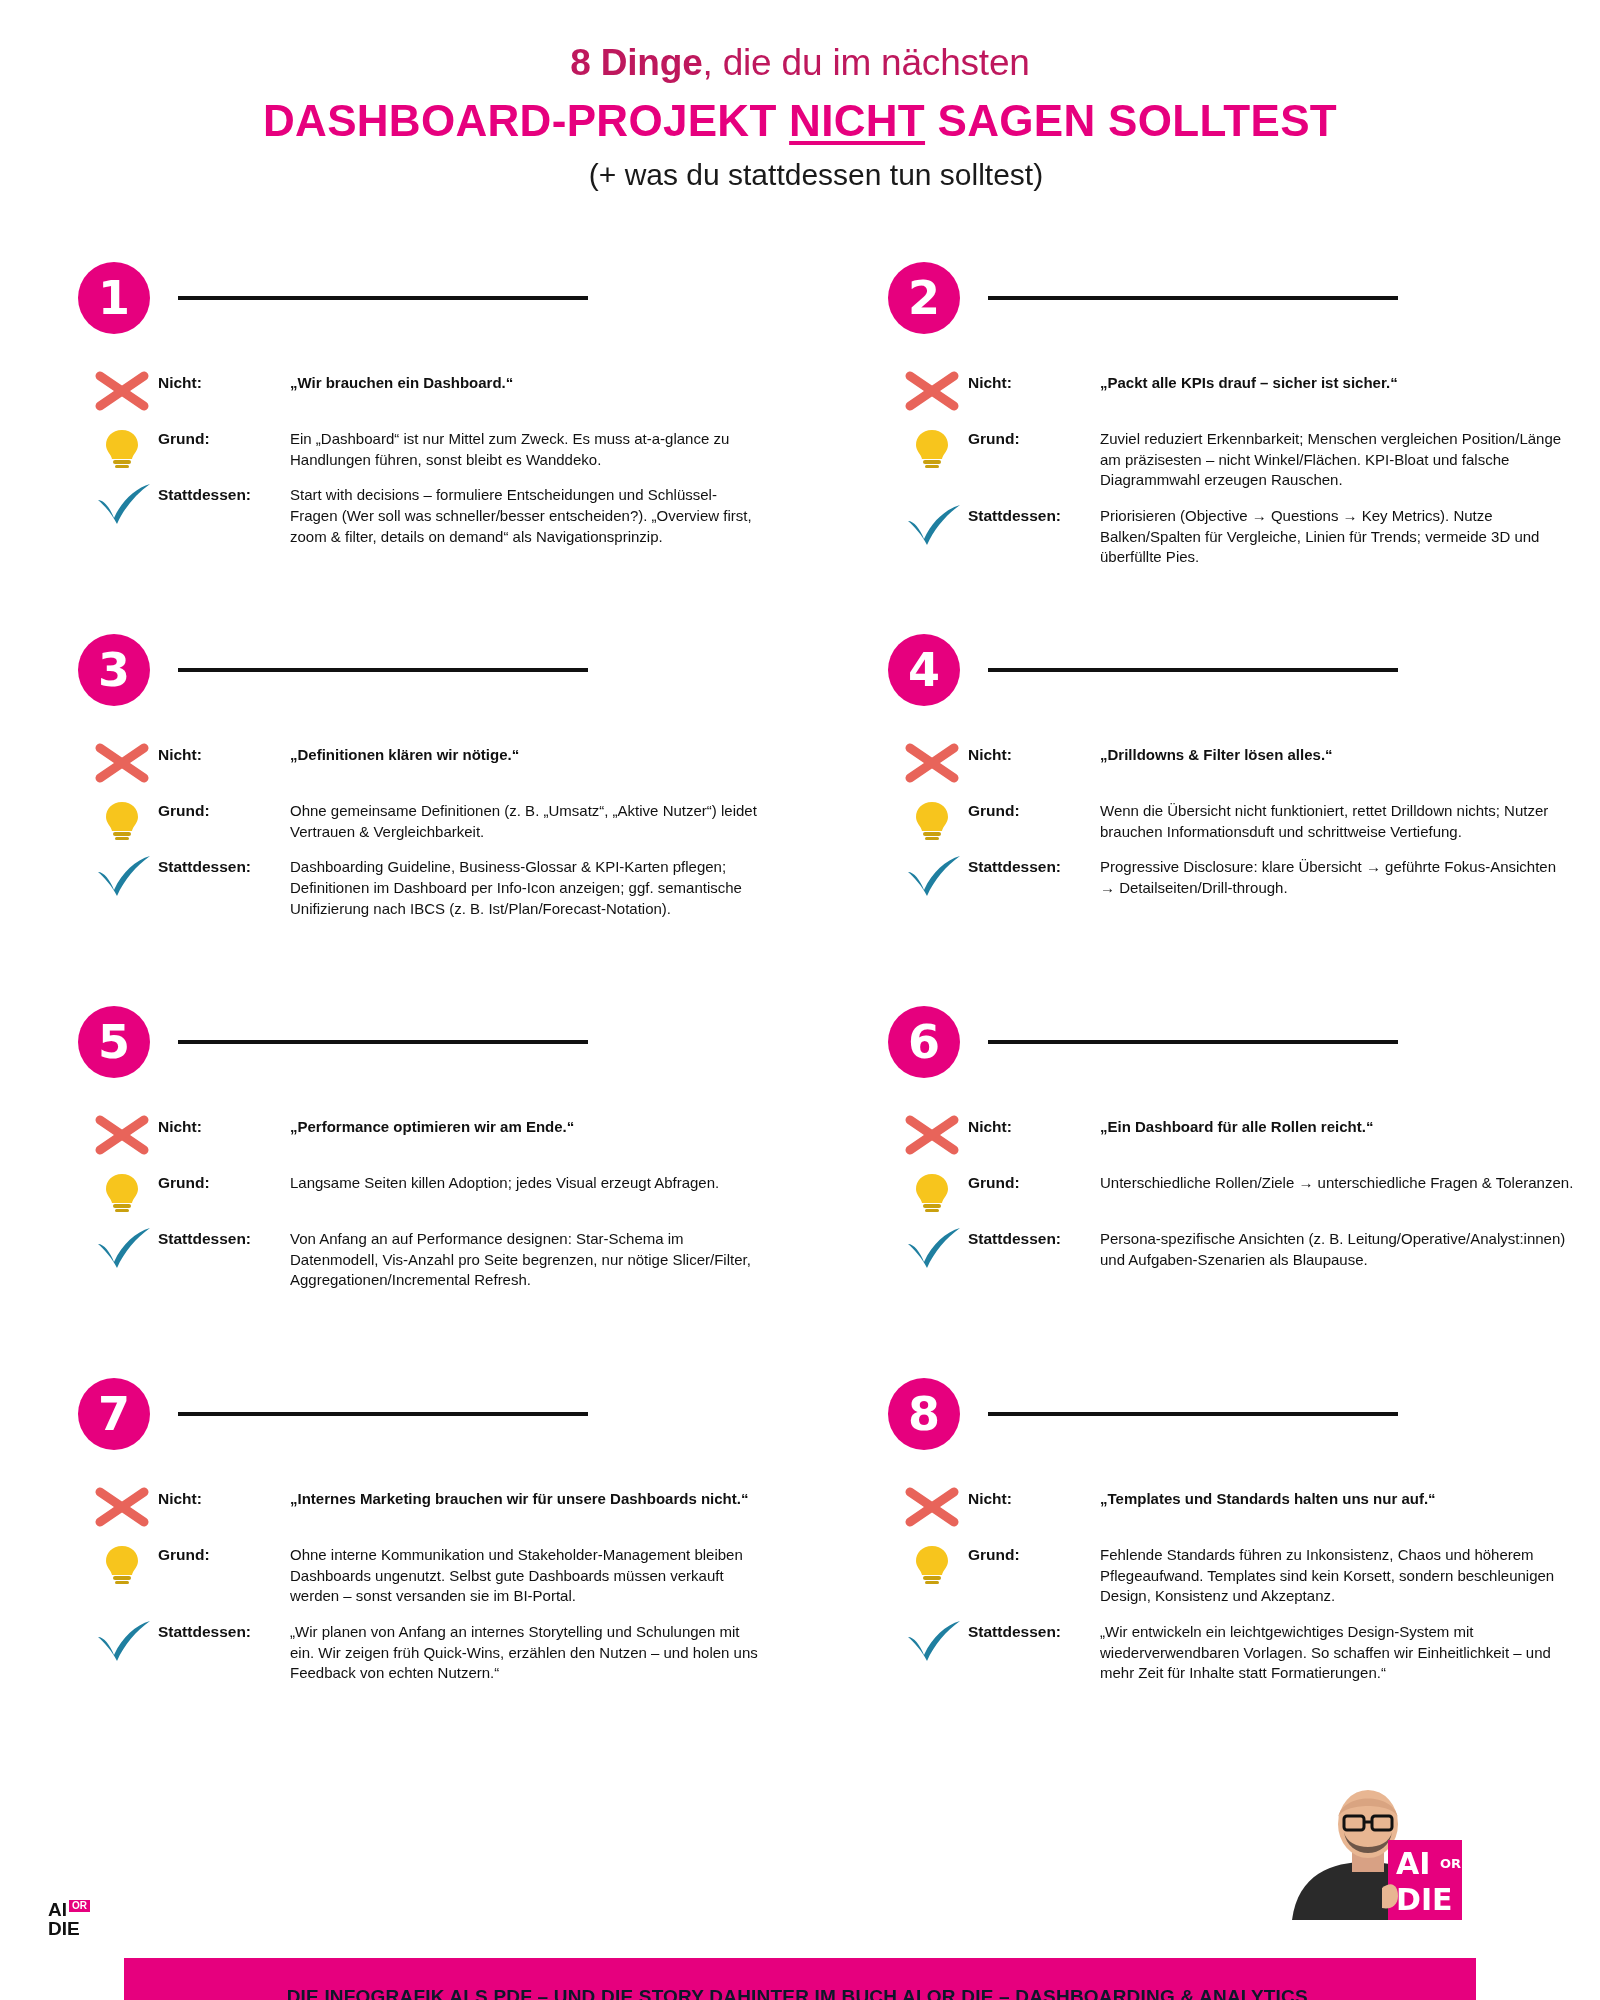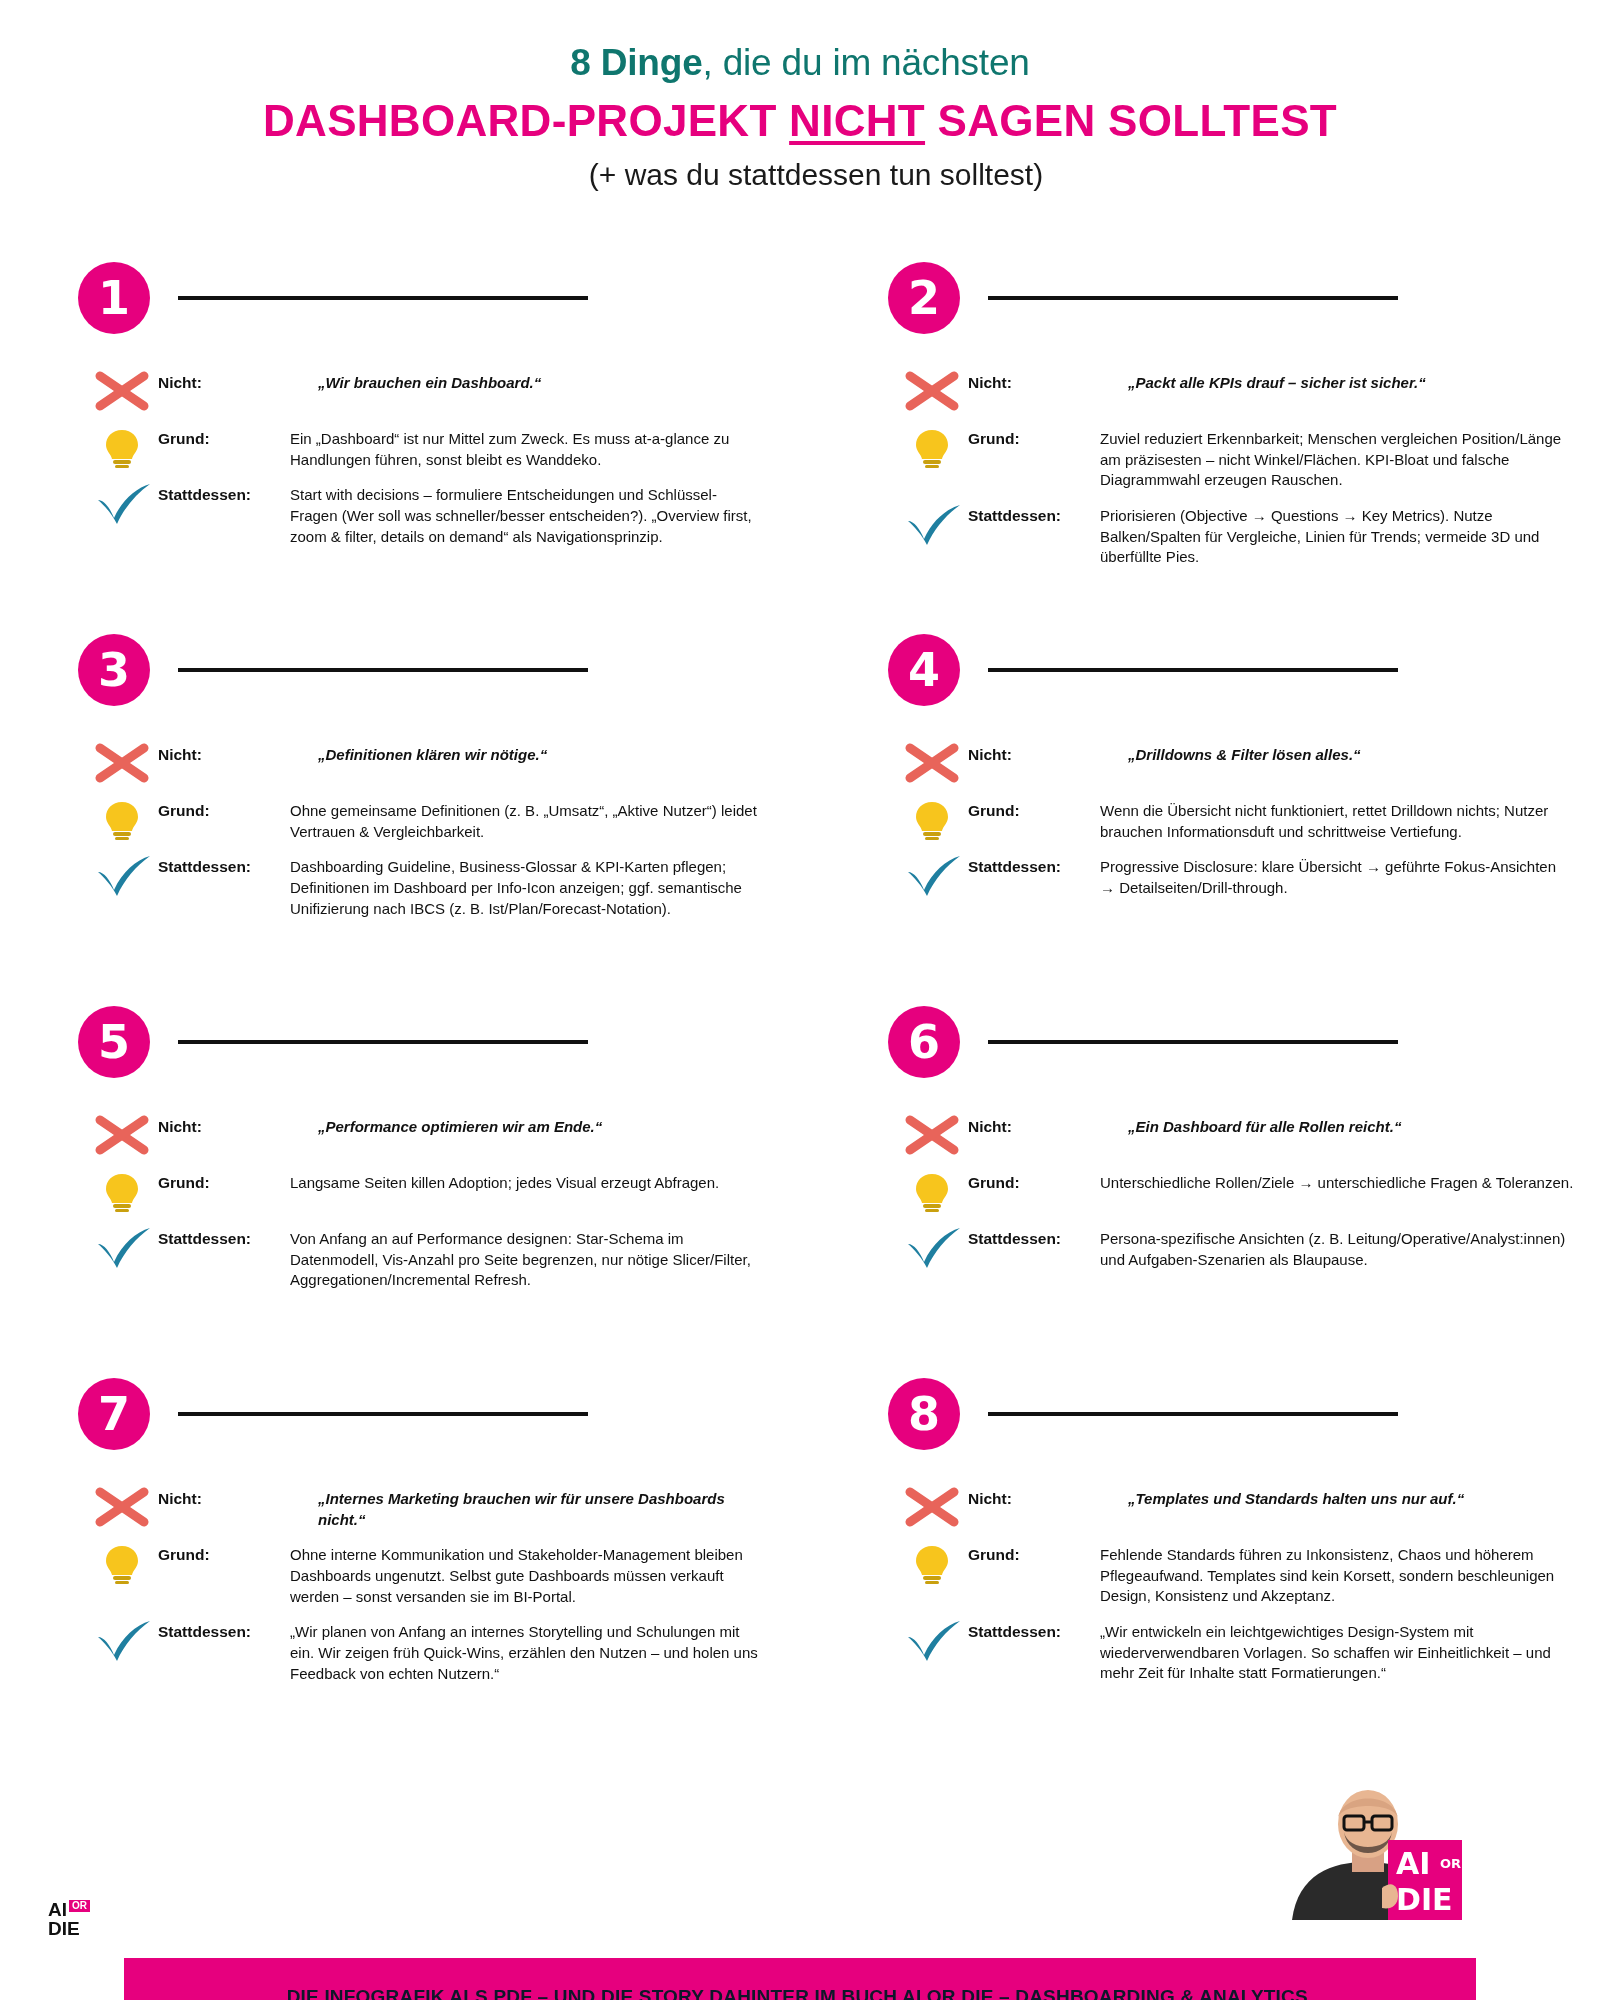--- a/index.html
+++ b/index.html
@@ -5,21 +5,21 @@
   html,body{margin:0;padding:0;}
   body{
     width:1600px;height:2000px;
     background:#ffffff;
     font-family:"Liberation Sans", sans-serif;
     color:#111;
     position:relative;
     overflow:hidden;
   }
   .header{ text-align:center; padding-top:42px; }
-  .h-line1{ font-size:37px; font-weight:400; color:#0f766e; letter-spacing:-0.2px;}
+  .h-line1{ font-size:37px; font-weight:400; color:#be185d; letter-spacing:-0.2px;}
   .h-line1 b{ font-weight:bold; }
   .h-line2{ font-size:44px; font-weight:bold; color:#e6007e; letter-spacing:0.3px; margin-top:12px;}
   .h-line2 .u{ text-decoration:underline; text-underline-offset:5px; text-decoration-thickness:4px;}
   .h-line3{ font-size:30px; font-weight:400; color:#1a1a1a; margin-top:12px;margin-left:32px;}
 
   .grid{
     position:absolute; top:262px; left:0; width:1600px;
     display:grid; grid-template-columns:790px 790px; column-gap:20px; row-gap:0px;
     padding-left:0px;
   }
@@ -34,21 +34,21 @@
     font-size:46px;font-weight:bold; line-height:1;
     font-family:"DejaVu Sans", sans-serif;
   }
   .rule{ height:4px;background:#111; width:410px; margin-left:28px; }
 
   .rows{ margin-top:34px; padding-left:92px; }
   .row{ display:flex; align-items:flex-start; margin-bottom:10px; }
   .ico{ width:66px; flex:0 0 66px; height:46px; position:relative; }
   .lbl{ flex:0 0 132px; font-size:15.5px; font-weight:bold; color:#111; padding-top:6px;}
   .txt{ flex:1; font-size:15px; line-height:1.38; color:#111; padding-top:5px; padding-right:26px;}
-  .txt.quote{ font-style:italic; font-weight:bold;margin-left:28px; }
+  .txt.quote{ font-weight:bold; }
 
   
   .x-icon svg, .bulb-icon svg, .check-icon svg{ display:block; }
 
   
   .footer-bar{
     position:absolute; left:124px; top:1958px; width:1352px; height:78px;
     background:#e6007e; color:#0f172a;
     display:flex; flex-direction:column; align-items:center; justify-content:flex-end;
     text-align:center;

